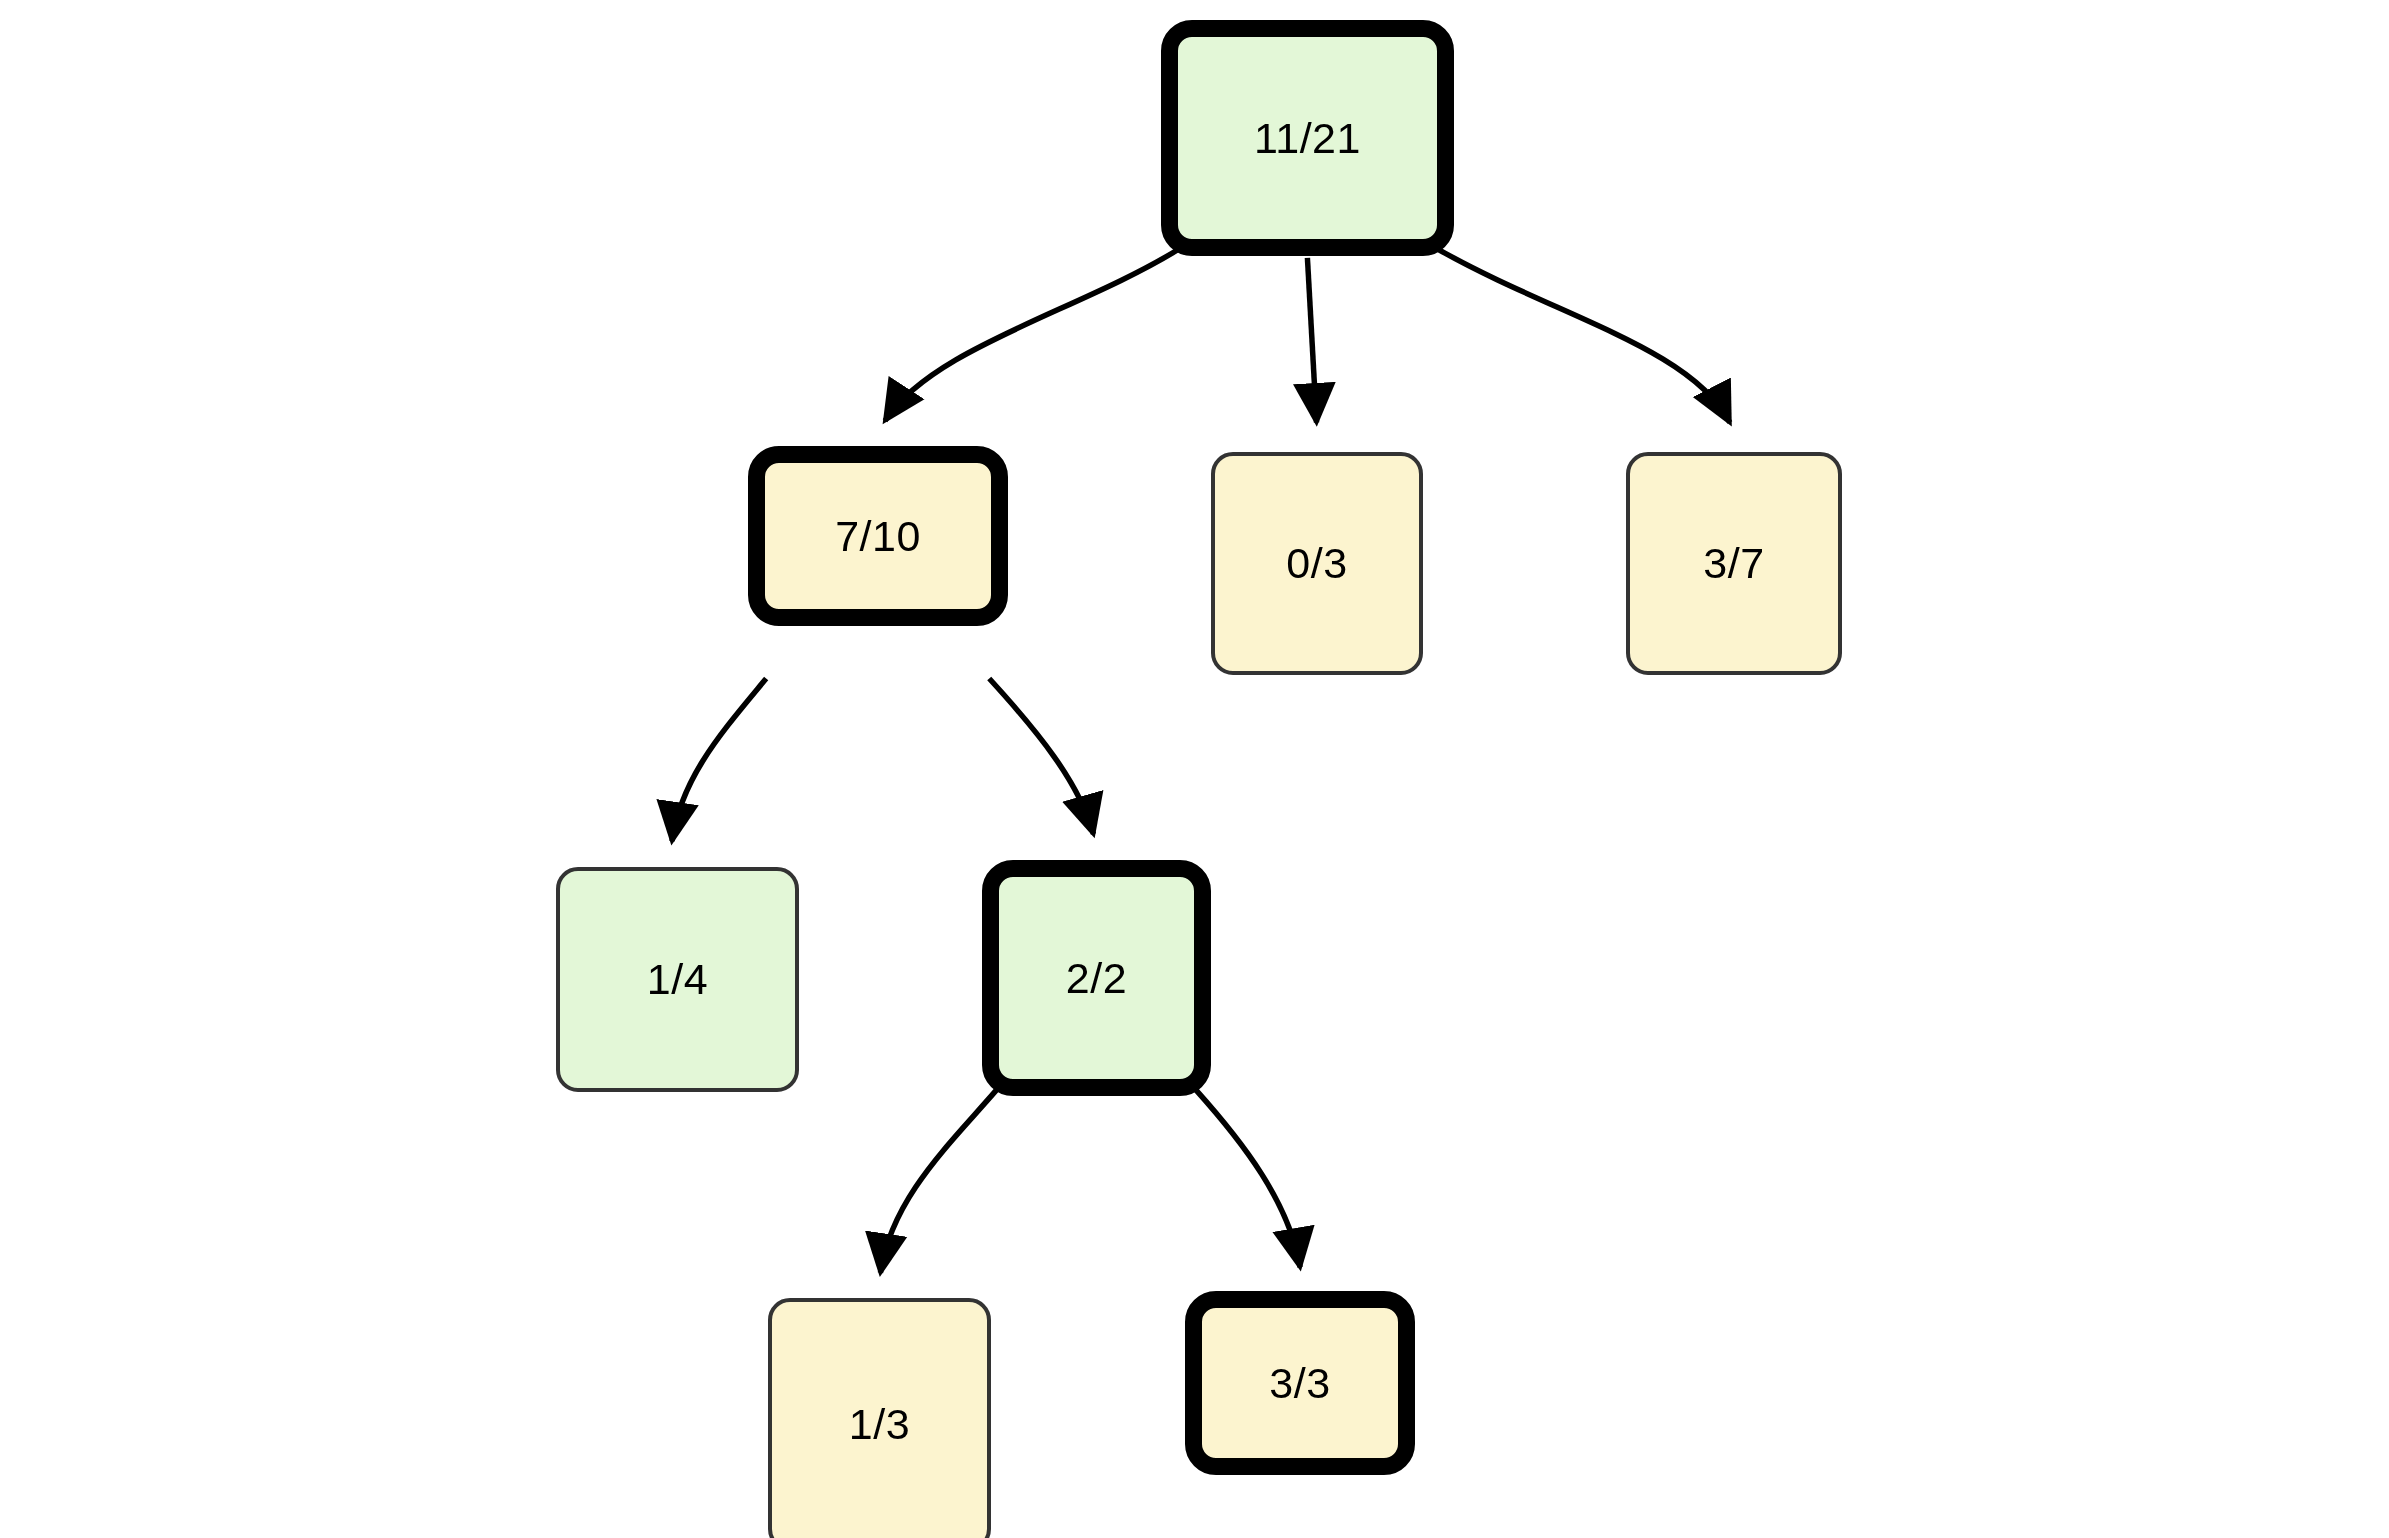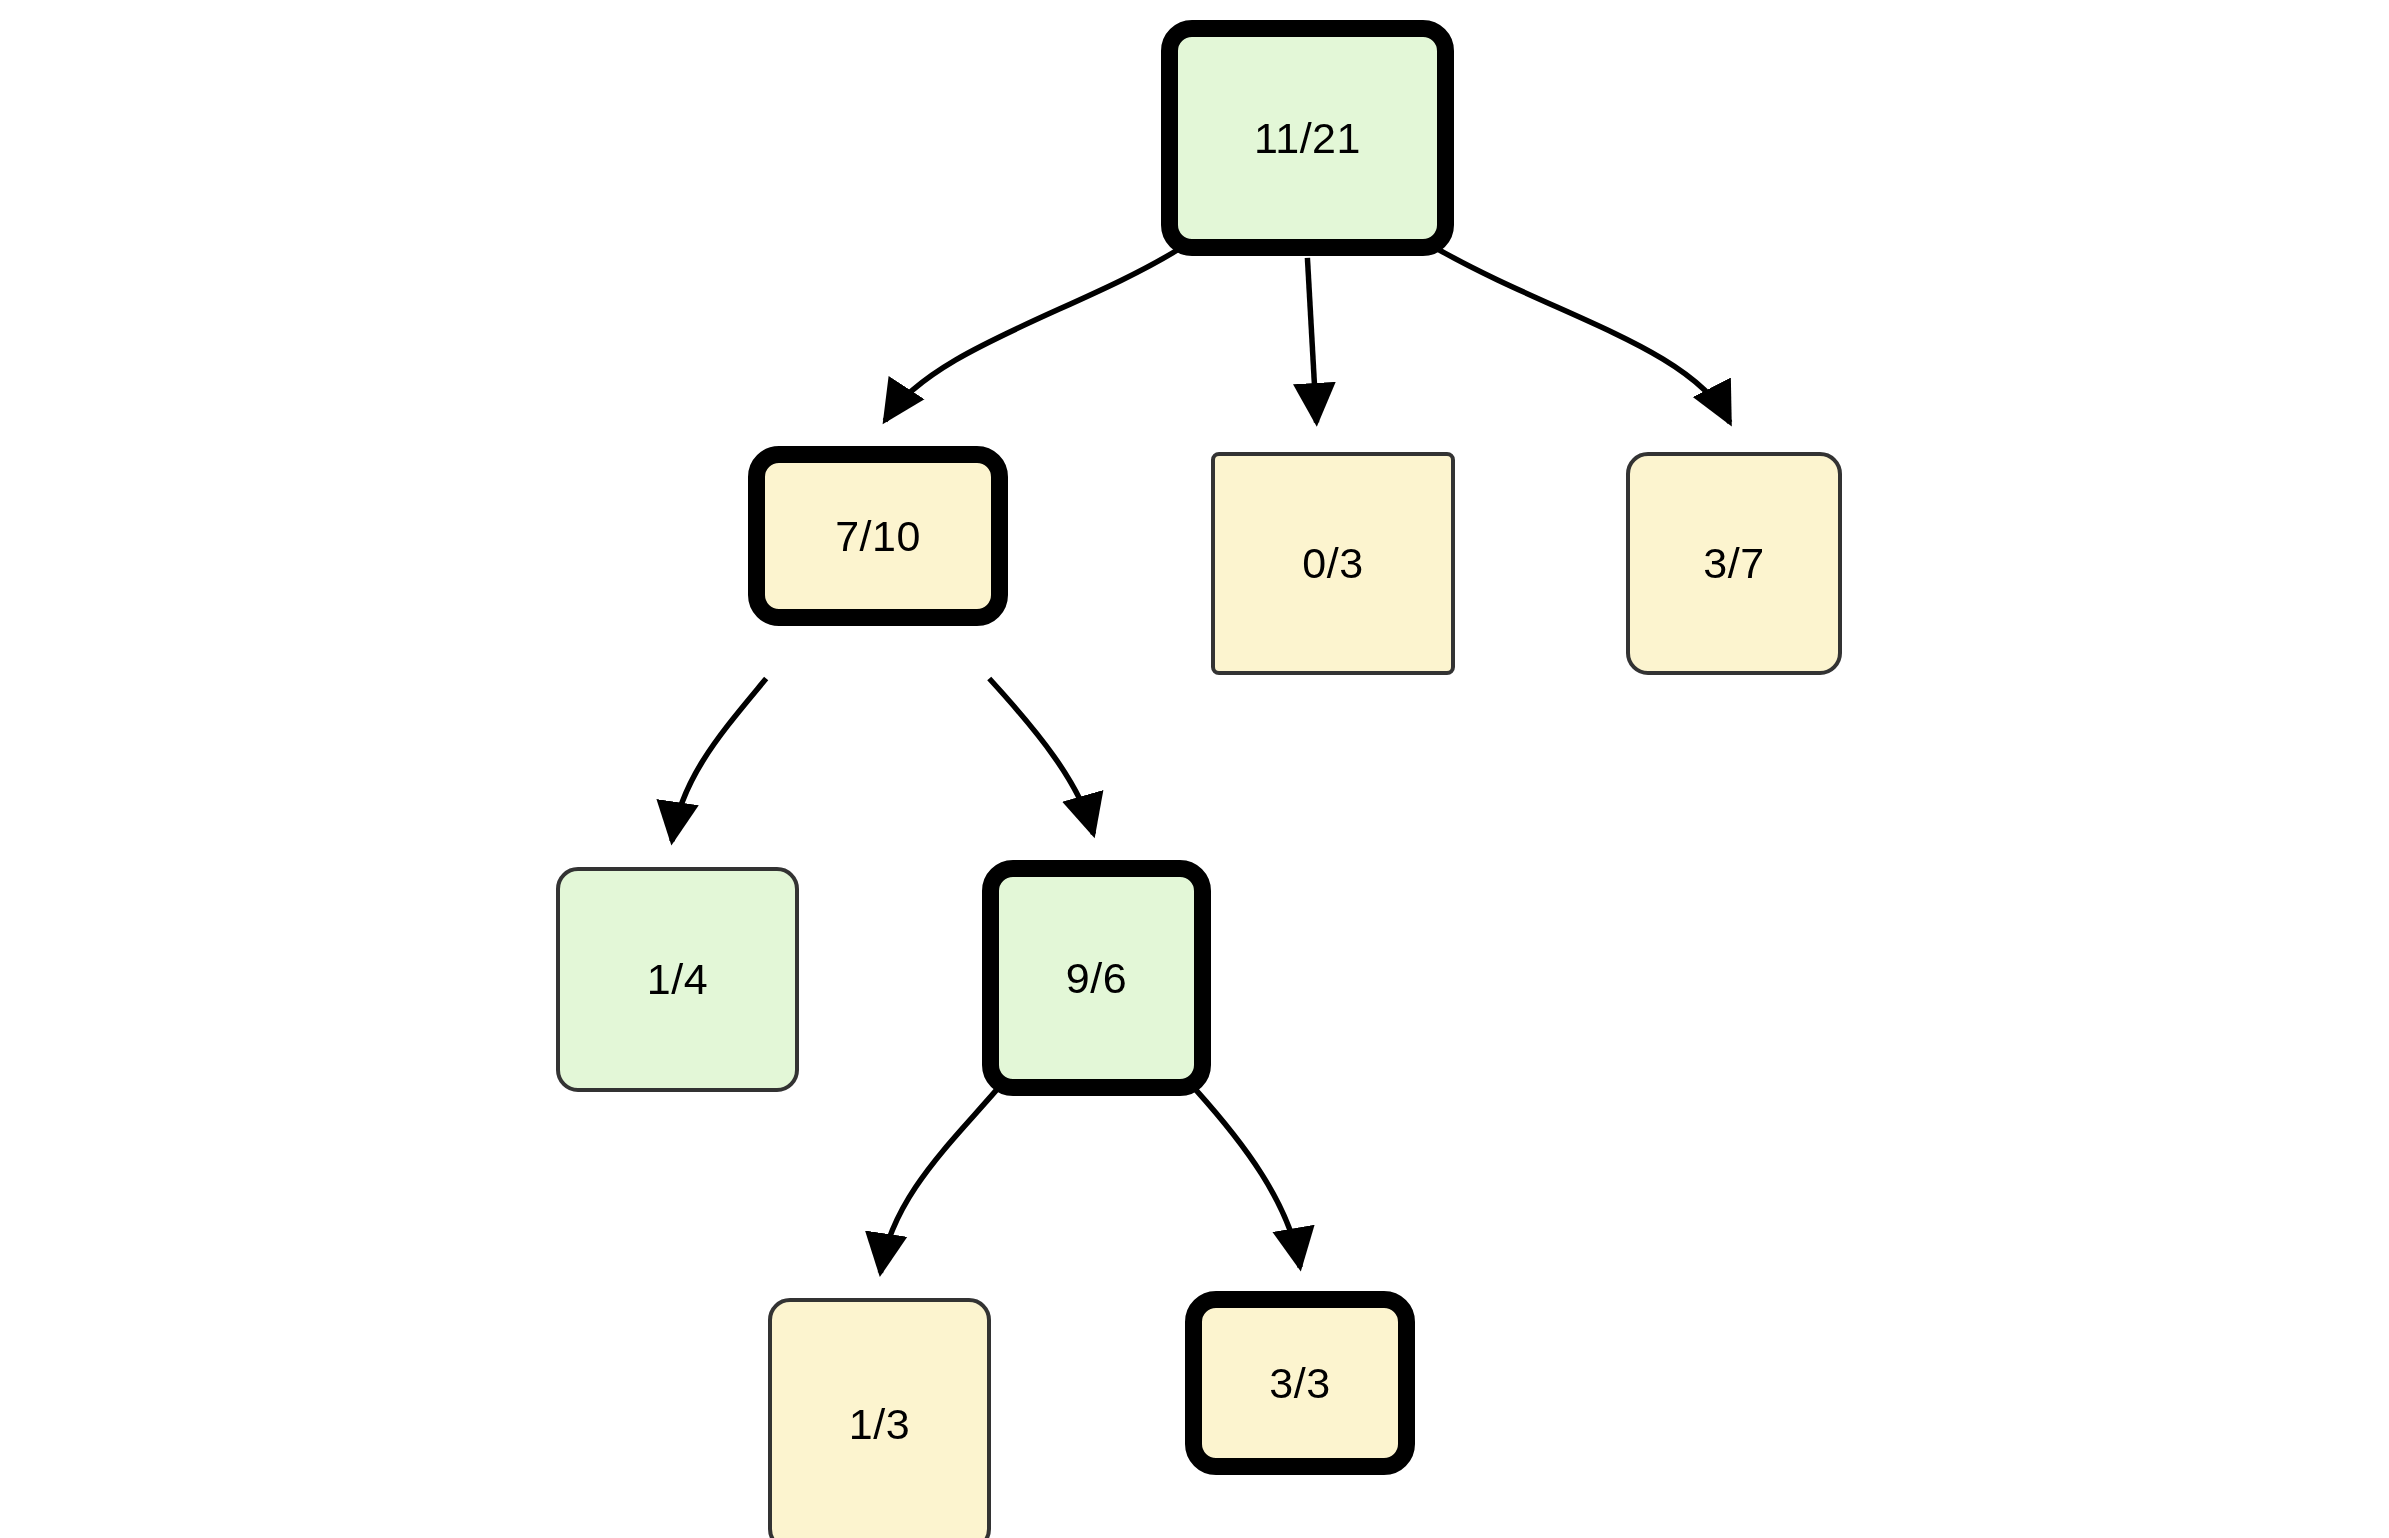--- a/index.html
+++ b/index.html
@@ -70,31 +70,31 @@
       </g>
   </svg>
 
   <div id="nodes-group">
       <div class="node thick fill-green" style="left: 1161px; top: 20px; width: 293px; height: 236px;">
         <span class="node-label">11/21</span>
       </div>
       <div class="node thick fill-yellow" style="left: 748px; top: 446px; width: 260px; height: 180px;">
         <span class="node-label">7/10</span>
       </div>
-      <div class="node thin fill-yellow" style="left: 1211px; top: 452px; width: 244px; height: 223px; border-radius: 8px;">
+      <div class="node thin fill-yellow" style="left: 1211px; top: 452px; width: 212px; height: 223px;">
         <span class="node-label">0/3</span>
       </div>
       <div class="node thin fill-yellow" style="left: 1626px; top: 452px; width: 216px; height: 223px;">
         <span class="node-label">3/7</span>
       </div>
       <div class="node thin fill-green" style="left: 556px; top: 867px; width: 243px; height: 225px;">
         <span class="node-label">1/4</span>
       </div>
       <div class="node thick fill-green" style="left: 982px; top: 860px; width: 229px; height: 236px;">
-        <span class="node-label">9/6</span>
+        <span class="node-label">2/2</span>
       </div>
       <div class="node thin fill-yellow" style="left: 768px; top: 1298px; width: 223px; height: 253px;">
         <span class="node-label">1/3</span>
       </div>
       <div class="node thick fill-yellow" style="left: 1185px; top: 1291px; width: 230px; height: 184px;">
         <span class="node-label">3/3</span>
       </div>
     </div>
 
 </div>

